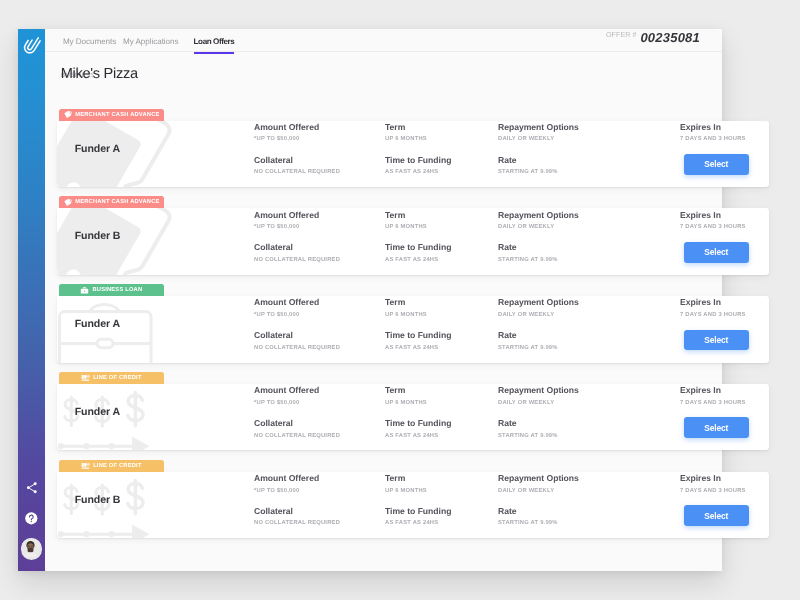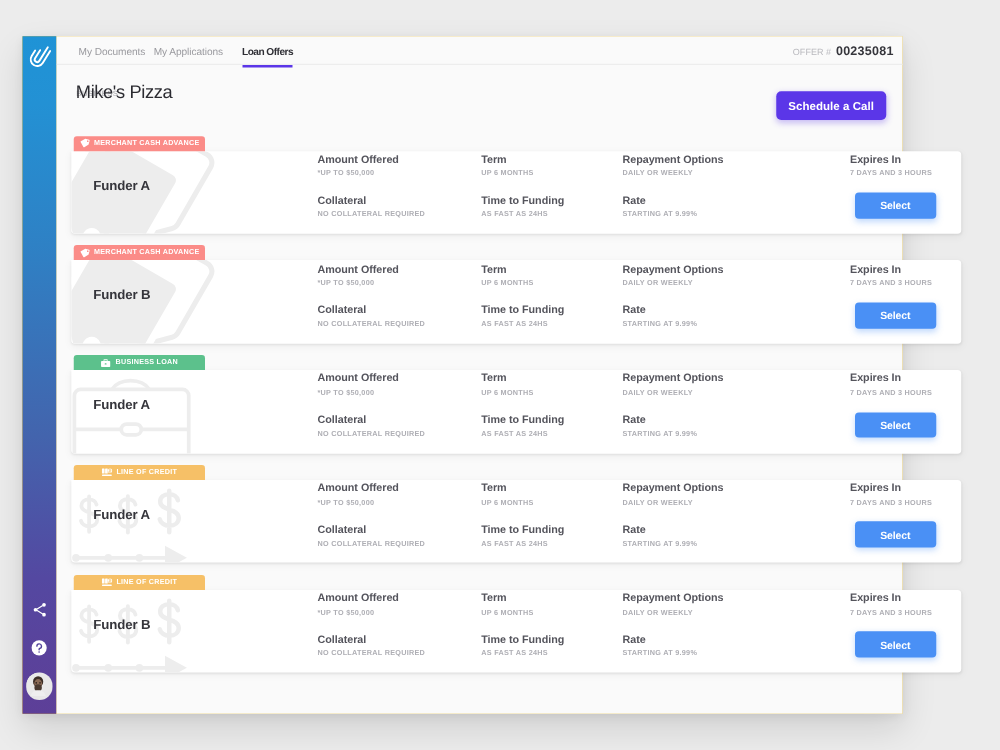--- a/index.html
+++ b/index.html
@@ -19,22 +19,22 @@
   .avatar { width:21.4px; height:21.4px; border-radius:50%; margin:0 auto; overflow:hidden; background:#e8e8e8; position:relative;}
 
   
   .main { position:absolute; left:27px; top:0; right:0; bottom:0; background:#fafafa; }
 
   .topbar { position:absolute; left:0; right:0; top:0; height:23px; border-bottom:1px solid #ededed; }
   .tabs { position:absolute; left:0; top:0; height:23px; }
   .tab { font-size:8.1px; color:#9a9a9f; position:absolute; top:1.5px; letter-spacing:-0.05px; height:23px; display:flex; align-items:center; white-space:nowrap; }
   .tab.active { color:#2f2f35; font-weight:bold; letter-spacing:-0.42px; }
   .tab.active:after{ content:""; position:absolute; left:0; right:0; bottom:-1px; height:2px; background:#5b36e8; }
-  .offerno { position:absolute; right:7px; top:1.2px; height:23px; display:flex; align-items:center; font-size:7.2px; letter-spacing:0.05px; color:#b9b9be; }
-  .offerno b { color:#35353b; margin-left:3.8px; letter-spacing:0.22px; font-size:10px; }
+  .offerno { position:absolute; right:22px; top:1.2px; height:23px; display:flex; font-size:7.2px; letter-spacing:0.05px; color:#b9b9be; }
+  .offerno b { color:#35353b; margin-left:3.8px; letter-spacing:0.22px; font-size:13px;font-style:italic; }
 
   .kicker { position:absolute; left:16.1px; top:44.7px; font-size:6.1px; line-height:6.1px; letter-spacing:0.35px; color:#a0a0a6; }
   .title { position:absolute; left:15.7px; top:38px; font-size:14.6px; line-height:14.6px; font-weight:normal; color:#2b2b31; letter-spacing:-0.3px;}
   .cta { position:absolute; right:13.5px; top:44.3px; width:87.2px; height:23.7px; border-radius:4px; background:#5b36e8; color:#fff;
          font-size:9.2px; font-weight:bold; display:flex; align-items:center; justify-content:center; border:none; cursor:pointer;
          box-shadow:0 2px 5px rgba(91,54,232,0.33); letter-spacing:0.05px; font-family:inherit; }
 
   
   .cards { position:absolute; left:12px; top:80px; width:712px; }
   .card-wrap { position:relative; margin-bottom:9.3px; padding-top:12px; }
@@ -110,21 +110,20 @@
           <div class="tab active" style="left: 148.6px; position: absolute;">Loan Offers</div>
         </div>
       <div class="offerno">
         <span>OFFER #</span>
         <b>00235081</b>
       </div>
     </div>
 
     <div class="kicker">BUSINESS</div>
     <div class="title">Mike's Pizza</div>
-    <button class="cta">Schedule a Call</button>
 
     <div class="cards">
         <div class="card-wrap">
           <div class="badge" style="background: rgb(251, 140, 136);">
             <span class="bico">
               <svg viewBox="0 0 10 10" width="9" height="9">
                 <g transform="translate(5 5) rotate(105) scale(0.145) translate(-29 -29)">
                   <path d="M2 6a4 4 0 0 1 4-4h24c1.1 0 2.1.4 2.9 1.2l20 20a4 4 0 0 1 0 5.7l-24 24a4 4 0 0 1-5.7 0l-20-20A4 4 0 0 1 2 30V6z" fill="#fff"></path>
                   <circle cx="12" cy="12" r="5" fill="#fb8c88"></circle>
                 </g>

